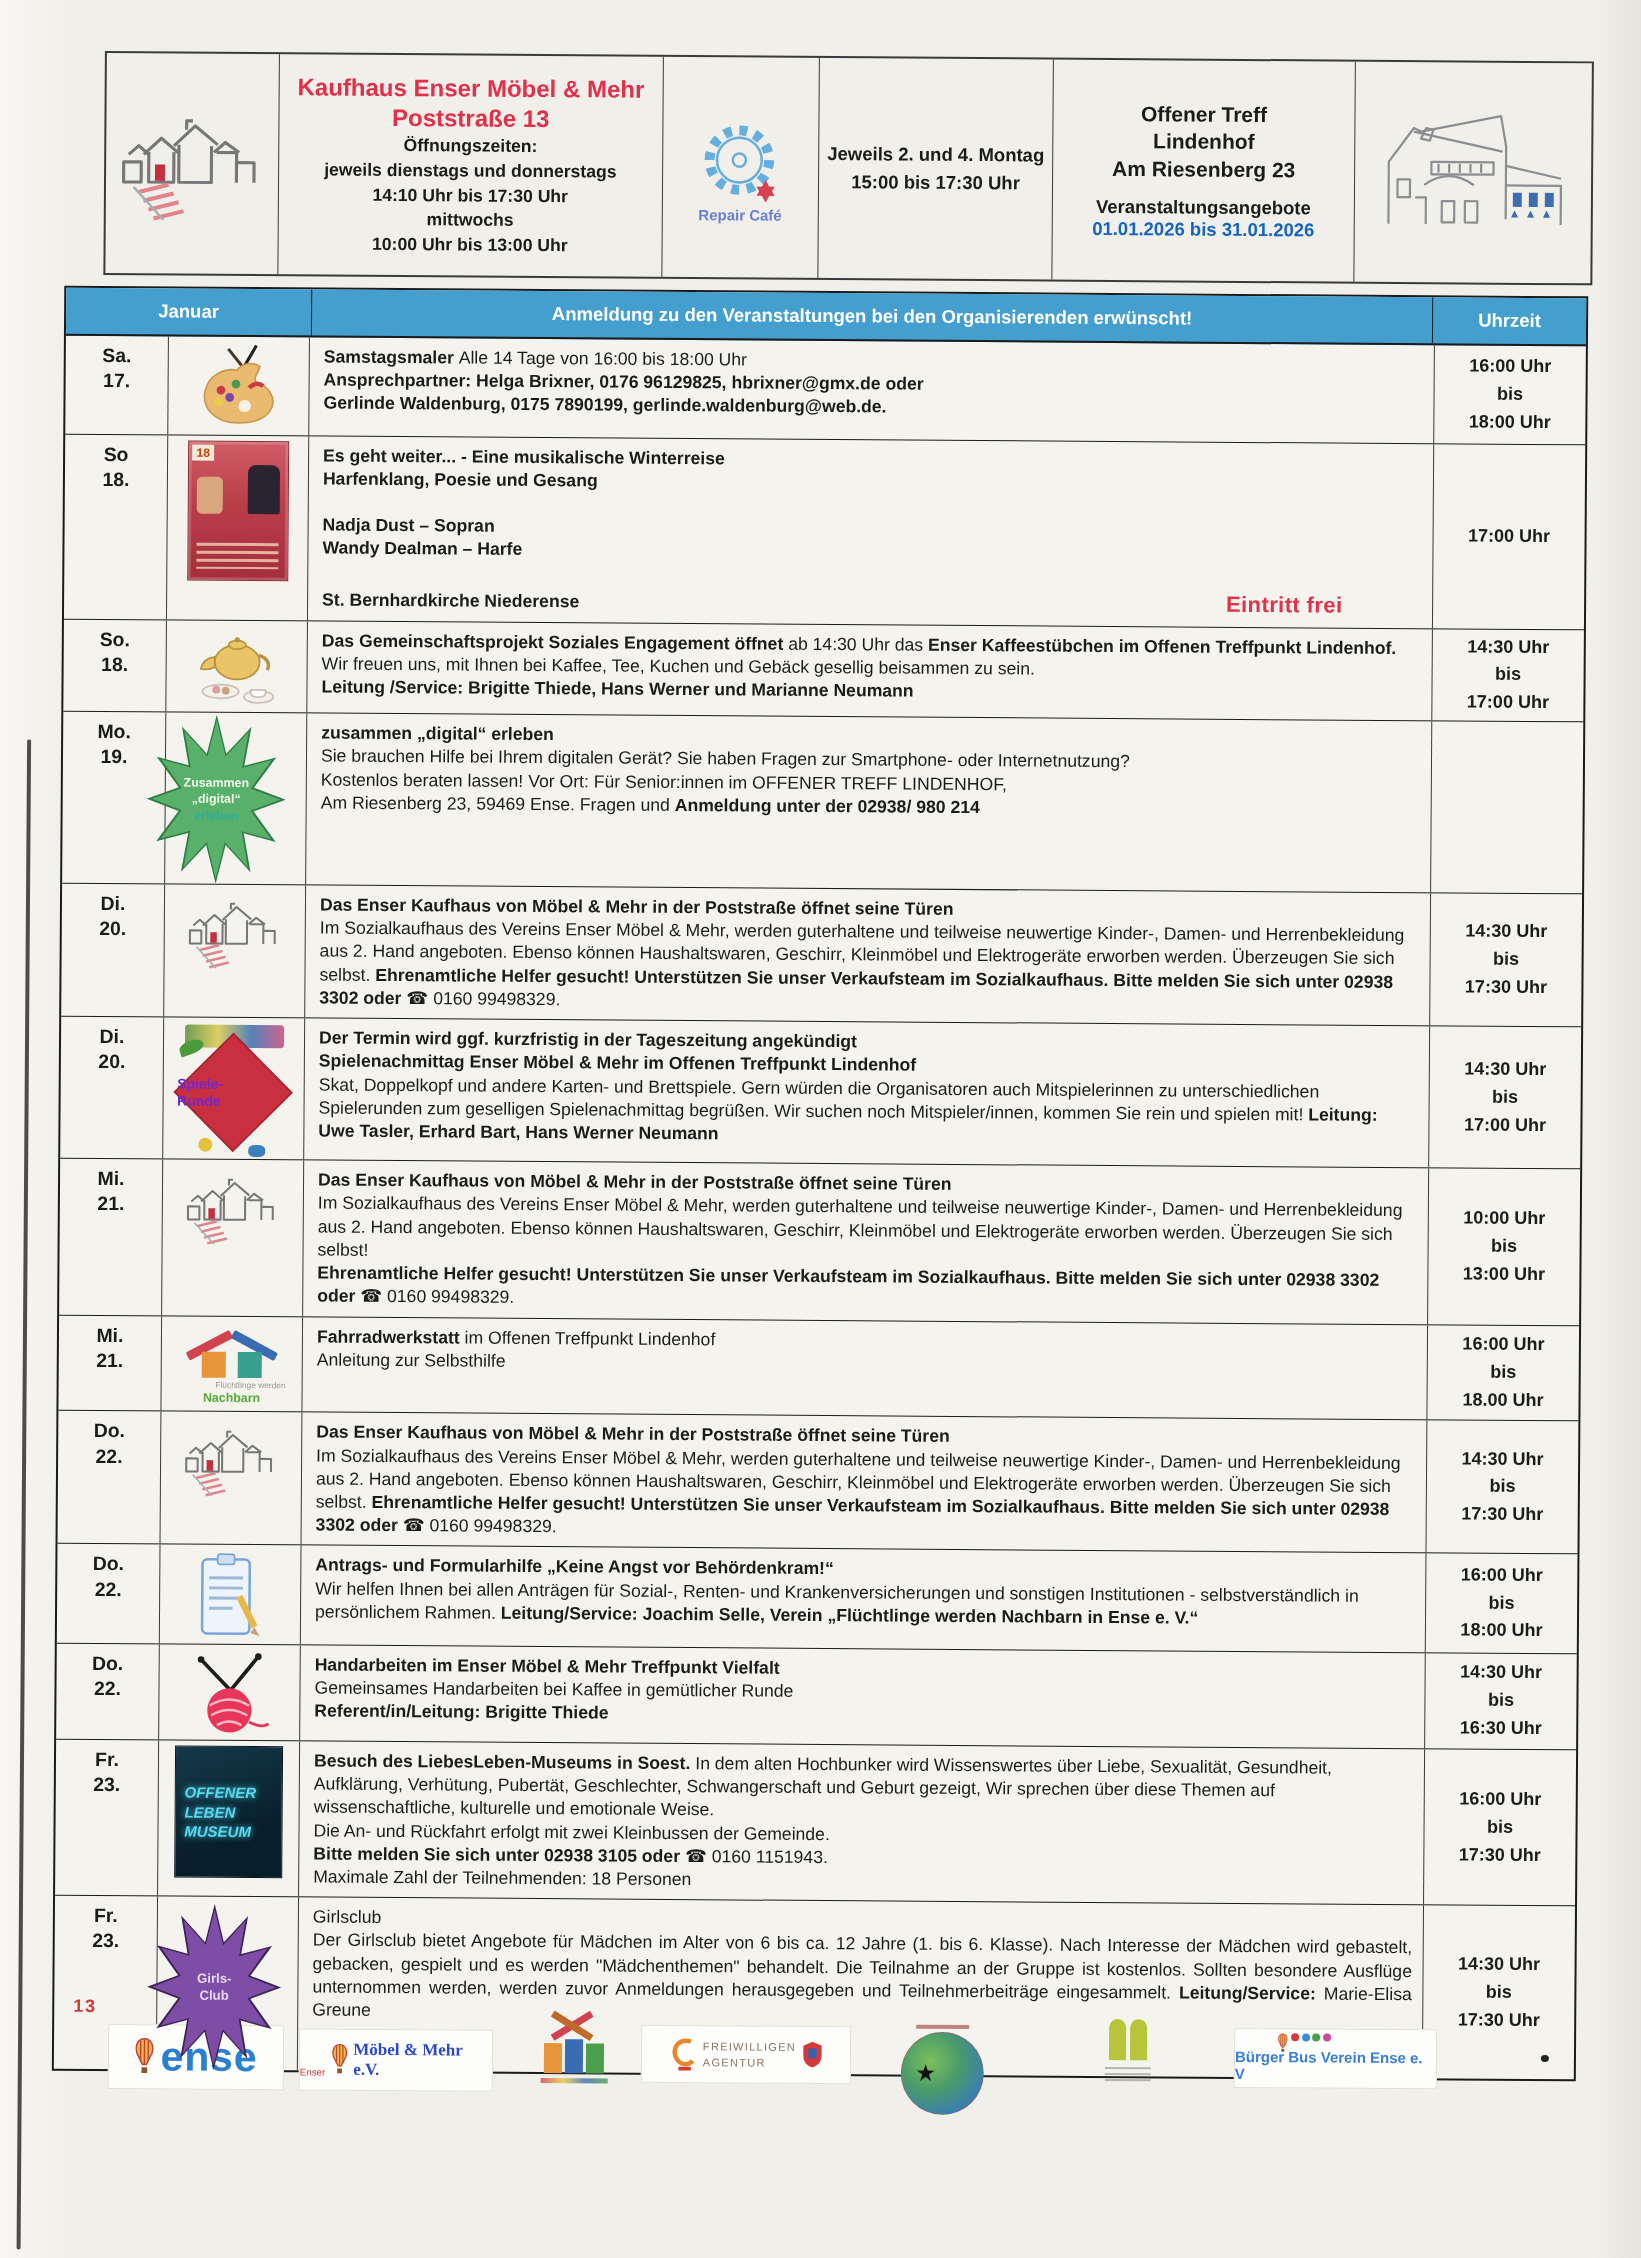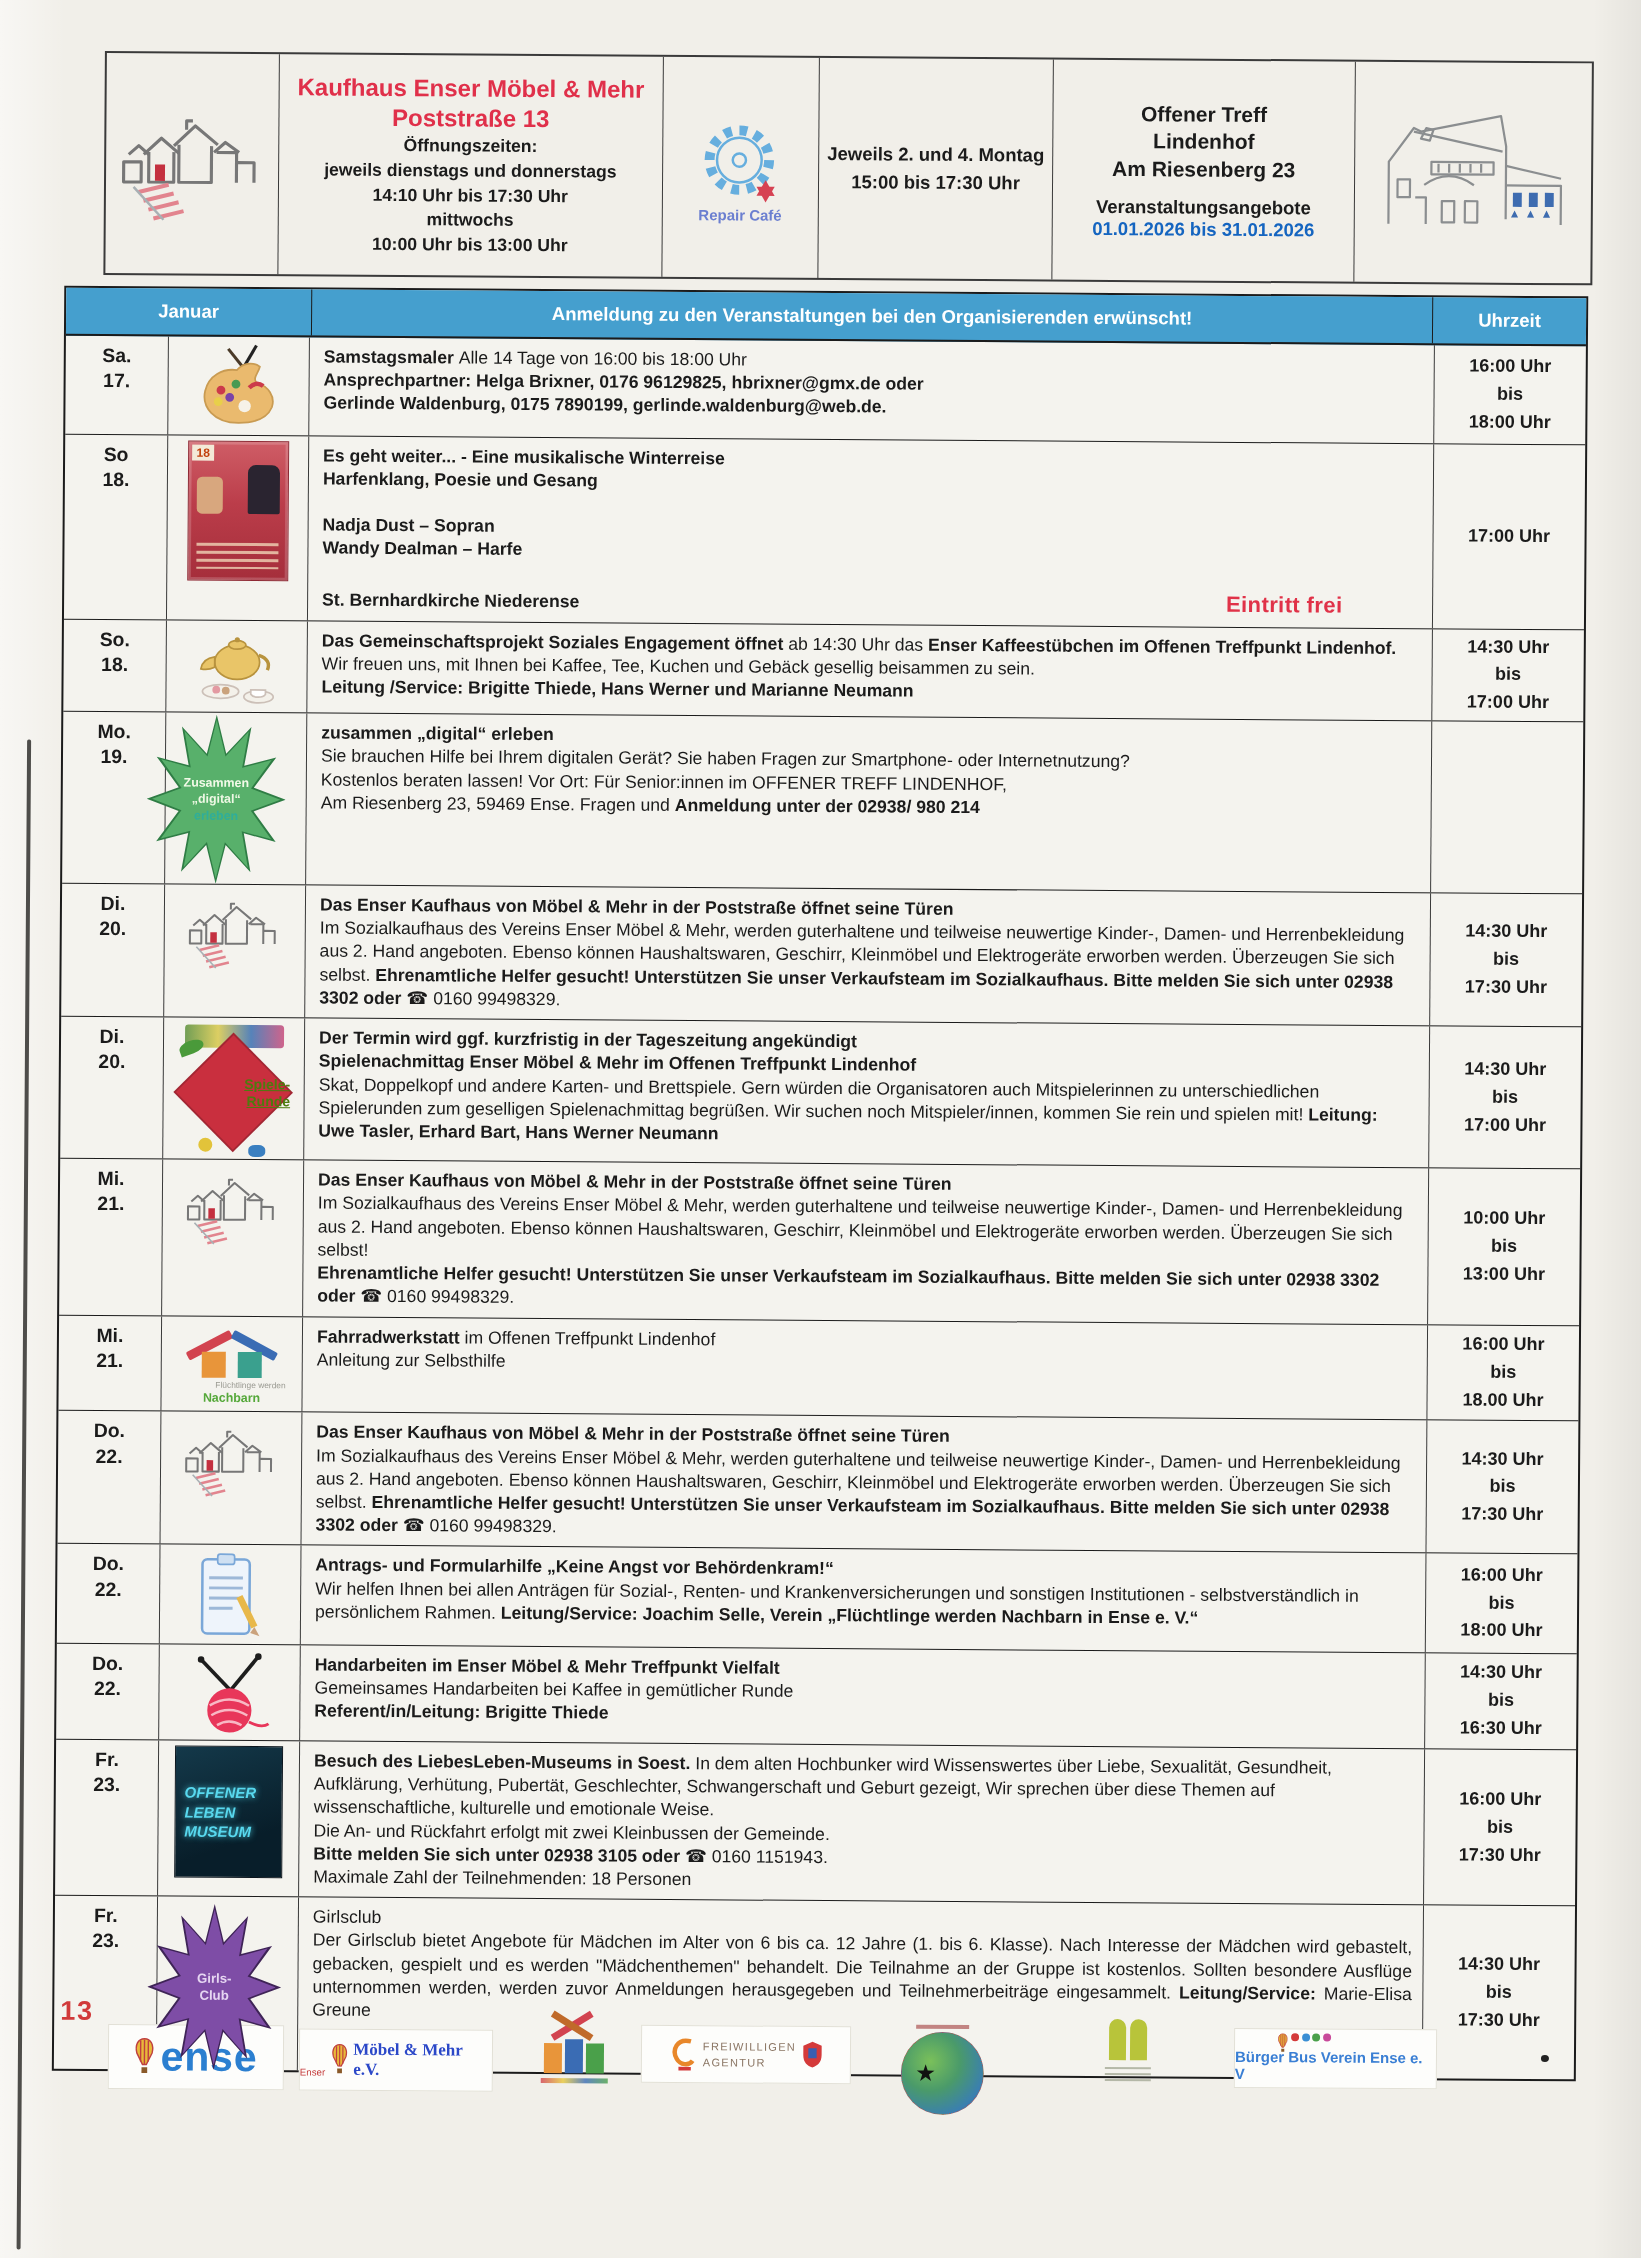--- a/index.html
+++ b/index.html
@@ -65,38 +65,38 @@
   .poster-lines i{display:block;height:2.6px;background:rgba(250,235,200,.7);margin:5.3px 8.8px;}
 
   .museum{width:108px;height:132px;background:linear-gradient(160deg,#14394a,#081e2a 70%);border:0.9px solid #0a141c;
           display:flex;flex-direction:column;justify-content:center;padding-left:8.8px;gap:2.6px;font-style:italic;
           font-weight:bold;font-size:15px;color:#58d8ee;text-shadow:0 0 6.2px rgba(80,220,240,.9);box-sizing:border-box;flex:none;}
 
   .spiele{position:relative;width:113px;height:134px;margin-top:1.8px;flex:none;}
   .sp-top{position:absolute;top:0;left:7px;right:7px;height:23px;border-radius:3.5px;opacity:.85;
           background:linear-gradient(90deg,#5a8f3a,#d8c84a,#3a6fb0,#c84a7a);}
   .sp-square{position:absolute;left:15px;top:26.5px;width:81px;height:81px;background:#c92f3e;transform:rotate(45deg);box-shadow:0 0 0 1.8px #a22633;}
-  .sp-text{position:absolute;left:0;right:0;top:51px;text-align:right;font-weight:bold;font-size:14px;color:#4d7c0f;line-height:1.2;text-decoration:underline;}
+  .sp-text{position:absolute;left:0;right:0;top:51px;text-align:left;font-weight:bold;font-size:14px;color:#6d28d9;line-height:1.2;}
   .sp-leaf{position:absolute;left:1.8px;top:16px;width:25px;height:13.2px;background:#4a9a3a;border-radius:50% 50% 50% 0;transform:rotate(-20deg);}
   .sp-dot{position:absolute;border-radius:50%;}
   .sp-dot.y{bottom:7px;left:21px;width:14px;height:14px;background:#e2c33a;}
   .sp-dot.b{bottom:2.6px;right:25px;width:17px;height:11.5px;background:#3a7fc0;border-radius:40%;}
 
   .nach{position:relative;width:108px;height:86px;margin-top:3.5px;flex:none;}
   .n-roof{position:absolute;width:49px;height:8.8px;border-radius:1.8px;top:16px;}
   .n-roof.r{left:7px;background:#d2434f;transform:rotate(-28deg);}
   .n-roof.b{right:7px;background:#3a6cb4;transform:rotate(28deg);}
   .n-block{position:absolute;top:26.5px;width:24px;height:26.5px;}
   .n-block.o{left:24px;background:#e8953a;}
   .n-block.t{right:24px;background:#3aa08e;}
   .n-t1{position:absolute;top:55px;width:100%;text-align:right;font-size:8.4px;color:#9a9a92;}
   .n-t2{position:absolute;top:66px;width:100%;text-align:center;font-size:12.4px;font-weight:bold;color:#55a83a;}
 
   
-  .pagenum{position:absolute;left:68px;top:2001px;font-size:27px;font-weight:bold;color:#d13a3a;letter-spacing:1.8px;}
+  .pagenum{position:absolute;left:81px;top:2001px;font-size:18px;font-weight:bold;color:#d13a3a;letter-spacing:1.8px;}
   .flogo{position:absolute;background:#fdfdfb;border:0.9px solid #e2e0d6;display:flex;align-items:center;justify-content:center;gap:5.3px;box-sizing:border-box;}
   .ense-word{color:#2b7fd0;font-weight:bold;font-size:41px;letter-spacing:0.9px;}
   .mm-prefix{color:#c43a3a;font-size:9.7px;font-weight:normal;align-self:flex-end;margin-bottom:12.4px;}
   .mm-word{color:#2b48c8;font-weight:bold;font-size:17px;font-family:"Liberation Serif",serif;}
   .fa-text{font-size:11px;letter-spacing:1.3px;color:#8a7563;line-height:1.5;}
   .bus-text{color:#3a7fd4;font-weight:bold;font-size:15px;}
   .bus-top{position:absolute;top:3.5px;left:42px;display:flex;gap:2.6px;}
   .bus-top i{width:8px;height:8px;border-radius:50%;display:block;}
   .bh{position:absolute;} .bh i{position:absolute;display:block;}
   .bh .r1{left:12.4px;top:1.8px;width:46px;height:7px;background:#d2434f;transform:rotate(-32deg);}

